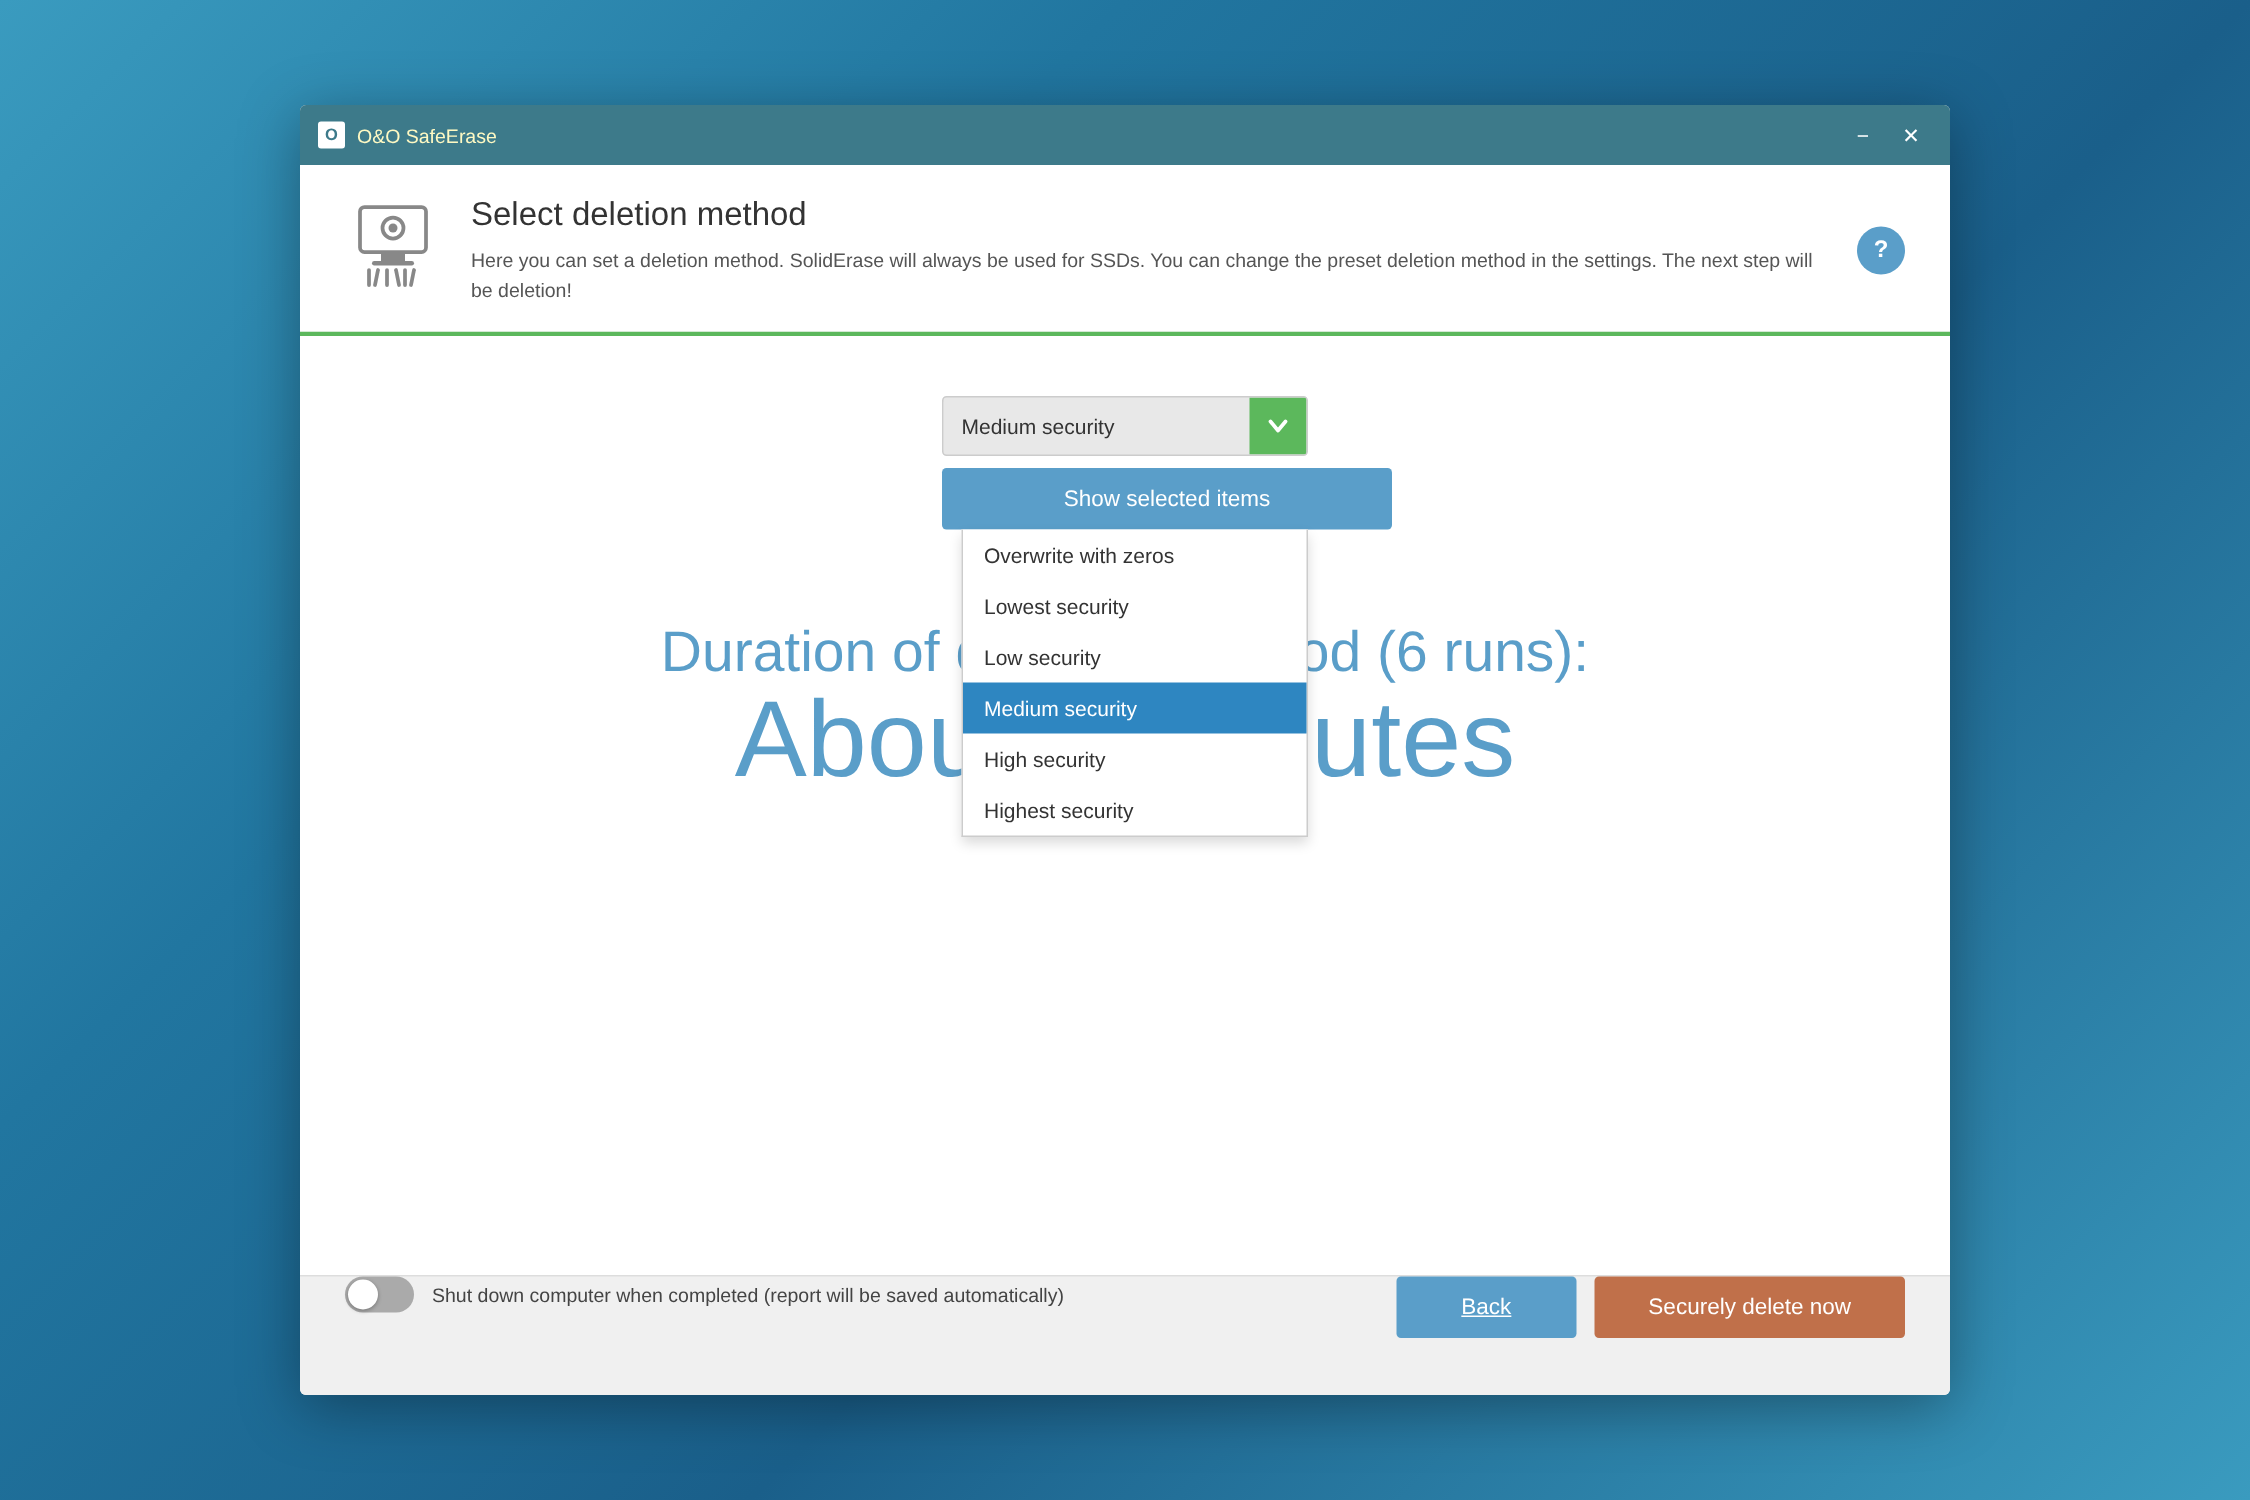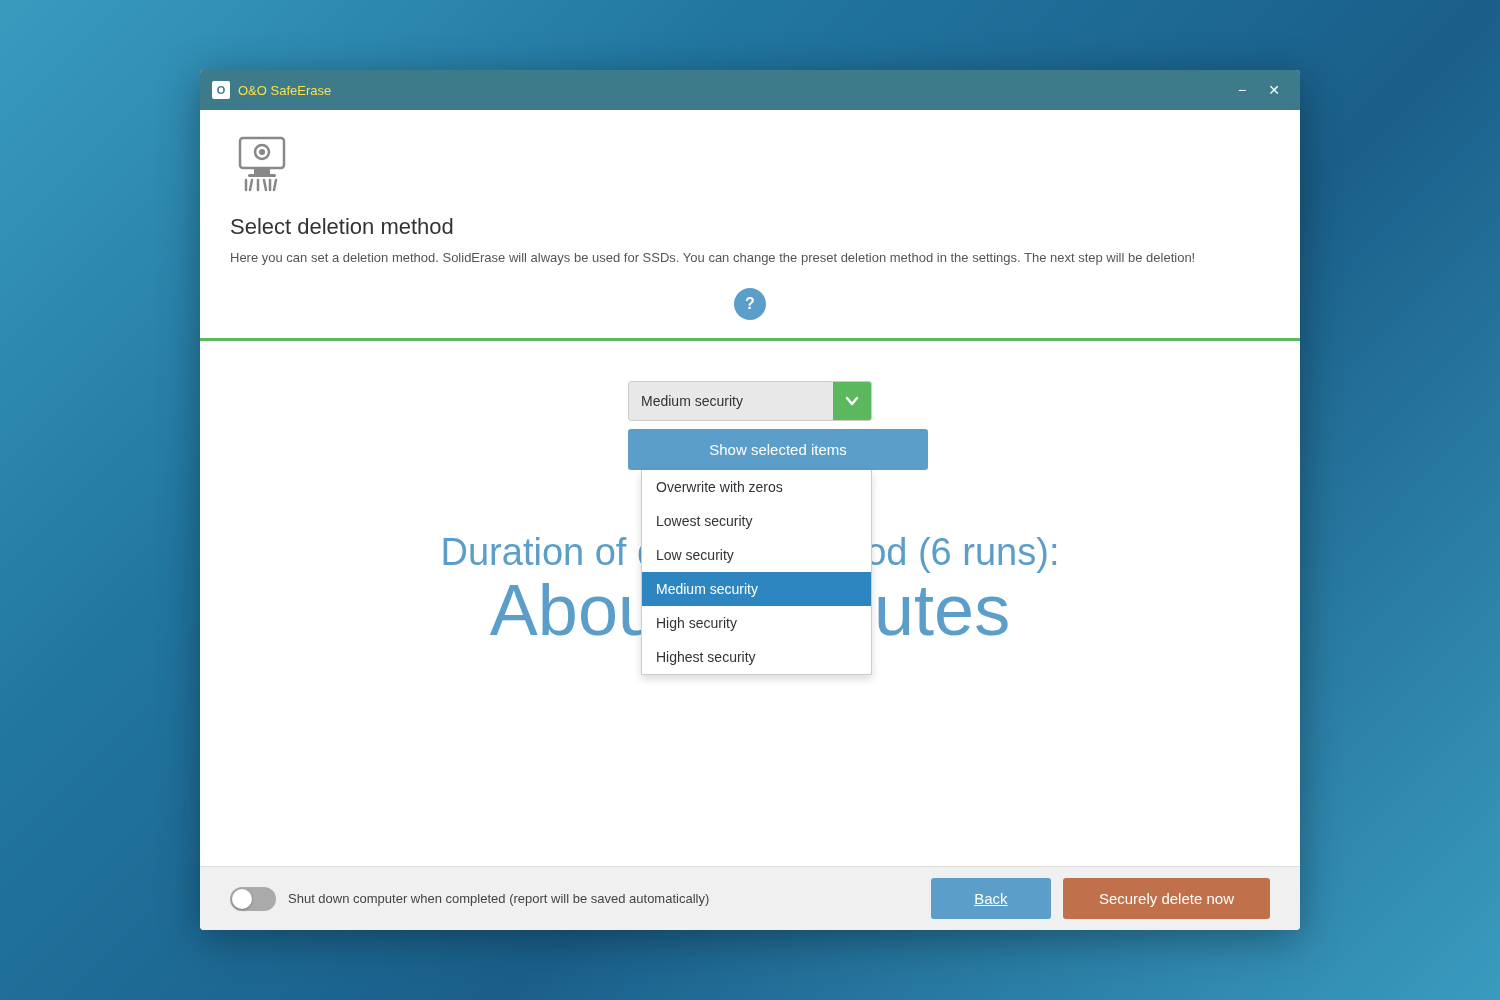--- a/index.html
+++ b/index.html
@@ -49,21 +49,21 @@
       border-radius: 2px;
       display: flex;
       align-items: center;
       justify-content: center;
       font-size: 11px;
       color: #3d7a8a;
       font-weight: bold;
     }
 
     .title-bar-text {
-      color: #fde047;
+      color: #fef9c3;
       font-size: 13px;
     }
 
     .title-bar-controls {
       display: flex;
       gap: 4px;
     }
 
     .title-btn {
       width: 28px;
@@ -81,21 +81,20 @@
 
     
     .header-section {
       background: #fff;
       padding: 20px 30px 18px 30px;
       display: flex;
       align-items: flex-start;
       gap: 20px;
       flex-shrink: 0;
       position: relative;
-      flex-direction: column;
     }
 
     .header-icon-container {
       width: 64px;
       height: 64px;
       flex-shrink: 0;
       display: flex;
       align-items: center;
       justify-content: center;
     }
@@ -252,23 +251,23 @@
       top: 160px;
       left: 0;
       right: 0;
       text-align: center;
       pointer-events: none;
     }
 
     
     .footer {
       background: #f0f0f0;
-      height: 64px;
-      display: flex;
-      align-items: center;
+      height: 80px;
+      display: flex;
+      align-items: flex-start;
       padding: 0 30px;
       gap: 20px;
       flex-shrink: 0;
       border-top: 1px solid #ddd;
     }
 
     .footer-left {
       display: flex;
       align-items: center;
       gap: 12px;

